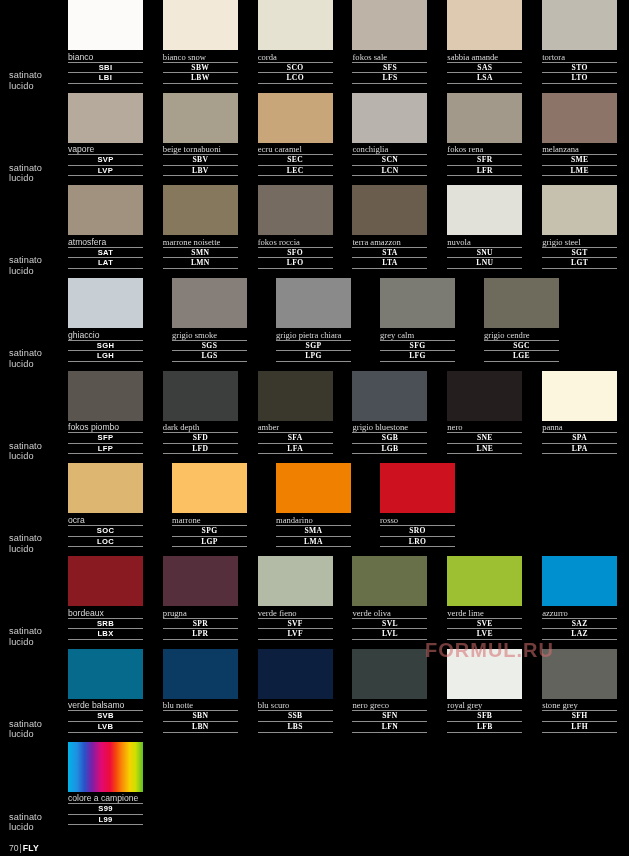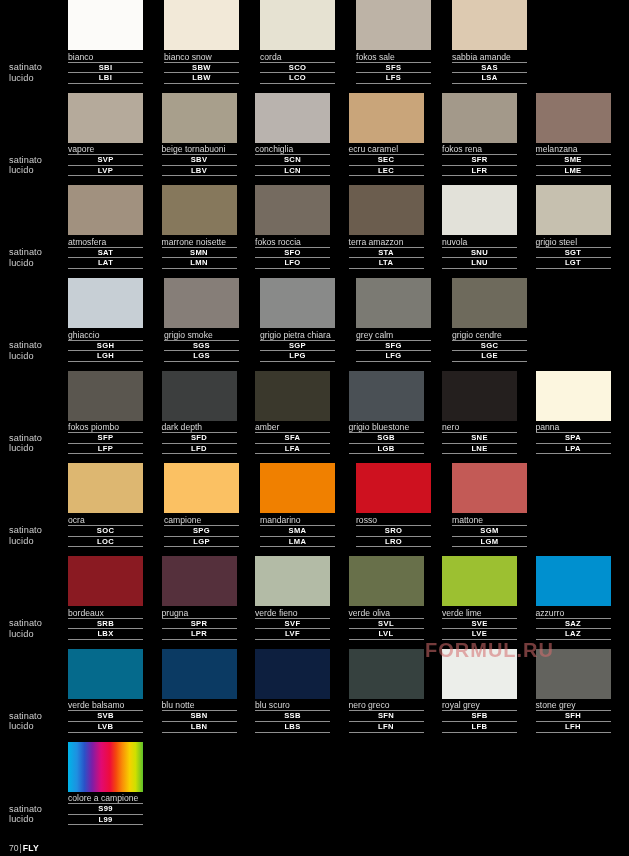--- a/index.html
+++ b/index.html
@@ -20,21 +20,21 @@
   .swatch-row {
     position: relative;
     height: 92.7px;
     width: 629px;
   }
 
   
   .finish-labels {
     position: absolute;
     left: 9px;
-    top: 62px;
+    top: 70px;
     width: 60px;
     color: #cfcfcf;
     font-size: 9.2px;
     line-height: 10.6px;
     letter-spacing: .1px;
   }
   .finish-labels div { white-space: nowrap; }
 
   
   .cells {
@@ -44,21 +44,21 @@
     width: 561px;
     height: 98px;
     display: flex;
     gap: 0px;
   }
   .cell {
     width: 96px;
     margin-right: 0px;
     position: relative;
   }
-  .cell + .cell { margin-left: 0px; }
+  .cell + .cell { margin-left: 8px; font-family: Liberation Serif, serif; }
   .cell-inner { width: 75px; }
 
   .chip {
     width: 75px;
     height: 50px;
     display: block;
   }
   .chip-grad {
     background: linear-gradient(to right,
       #00b4e8 0%, #1f8fe0 12%, #2a52c8 22%,
@@ -158,20 +158,28 @@
             </div>
           </div>
           <div class="cell">
             <div class="cell-inner">
               <div class="chip" style="background: rgb(221, 202, 177);"></div>
               <div class="cname">sabbia amande</div>
               <div class="code">SAS</div>
               <div class="code">LSA</div>
             </div>
           </div>
+          <div class="cell">
+            <div class="cell-inner">
+              <div class="chip" style="background: rgb(191, 187, 176);"></div>
+              <div class="cname">tortora</div>
+              <div class="code">STO</div>
+              <div class="code">LTO</div>
+            </div>
+          </div>
         </div>
       </div>
       <div class="swatch-row">
         <div class="finish-labels">
           <div>satinato</div>
           <div>lucido</div>
         </div>
         <div class="cells">
           <div class="cell">
             <div class="cell-inner">
@@ -184,36 +192,36 @@
           <div class="cell">
             <div class="cell-inner">
               <div class="chip" style="background: rgb(168, 159, 140);"></div>
               <div class="cname">beige tornabuoni</div>
               <div class="code">SBV</div>
               <div class="code">LBV</div>
             </div>
           </div>
           <div class="cell">
             <div class="cell-inner">
+              <div class="chip" style="background: rgb(201, 165, 122);"></div>
+              <div class="cname">ecru caramel</div>
+              <div class="code">SEC</div>
+              <div class="code">LEC</div>
+            </div>
+          </div>
+          <div class="cell">
+            <div class="cell-inner">
               <div class="chip" style="background: rgb(185, 179, 174);"></div>
               <div class="cname">conchiglia</div>
               <div class="code">SCN</div>
               <div class="code">LCN</div>
             </div>
           </div>
           <div class="cell">
             <div class="cell-inner">
-              <div class="chip" style="background: rgb(201, 165, 122);"></div>
-              <div class="cname">ecru caramel</div>
-              <div class="code">SEC</div>
-              <div class="code">LEC</div>
-            </div>
-          </div>
-          <div class="cell">
-            <div class="cell-inner">
               <div class="chip" style="background: rgb(163, 153, 138);"></div>
               <div class="cname">fokos rena</div>
               <div class="code">SFR</div>
               <div class="code">LFR</div>
             </div>
           </div>
           <div class="cell">
             <div class="cell-inner">
               <div class="chip" style="background: rgb(141, 116, 105);"></div>
               <div class="cname">melanzana</div>
@@ -393,49 +401,41 @@
             <div class="cell-inner">
               <div class="chip" style="background: rgb(221, 183, 113);"></div>
               <div class="cname">ocra</div>
               <div class="code">SOC</div>
               <div class="code">LOC</div>
             </div>
           </div>
           <div class="cell">
             <div class="cell-inner">
               <div class="chip" style="background: rgb(251, 193, 99);"></div>
-              <div class="cname">campione</div>
+              <div class="cname">marrone</div>
               <div class="code">SPG</div>
               <div class="code">LGP</div>
             </div>
           </div>
           <div class="cell">
             <div class="cell-inner">
               <div class="chip" style="background: rgb(240, 128, 0);"></div>
               <div class="cname">mandarino</div>
               <div class="code">SMA</div>
               <div class="code">LMA</div>
             </div>
           </div>
           <div class="cell">
             <div class="cell-inner">
               <div class="chip" style="background: rgb(206, 17, 31);"></div>
               <div class="cname">rosso</div>
               <div class="code">SRO</div>
               <div class="code">LRO</div>
             </div>
           </div>
-          <div class="cell">
-            <div class="cell-inner">
-              <div class="chip" style="background: rgb(195, 90, 86);"></div>
-              <div class="cname">mattone</div>
-              <div class="code">SGM</div>
-              <div class="code">LGM</div>
-            </div>
-          </div>
         </div>
       </div>
       <div class="swatch-row">
         <div class="finish-labels">
           <div>satinato</div>
           <div>lucido</div>
         </div>
         <div class="cells">
           <div class="cell">
             <div class="cell-inner">

